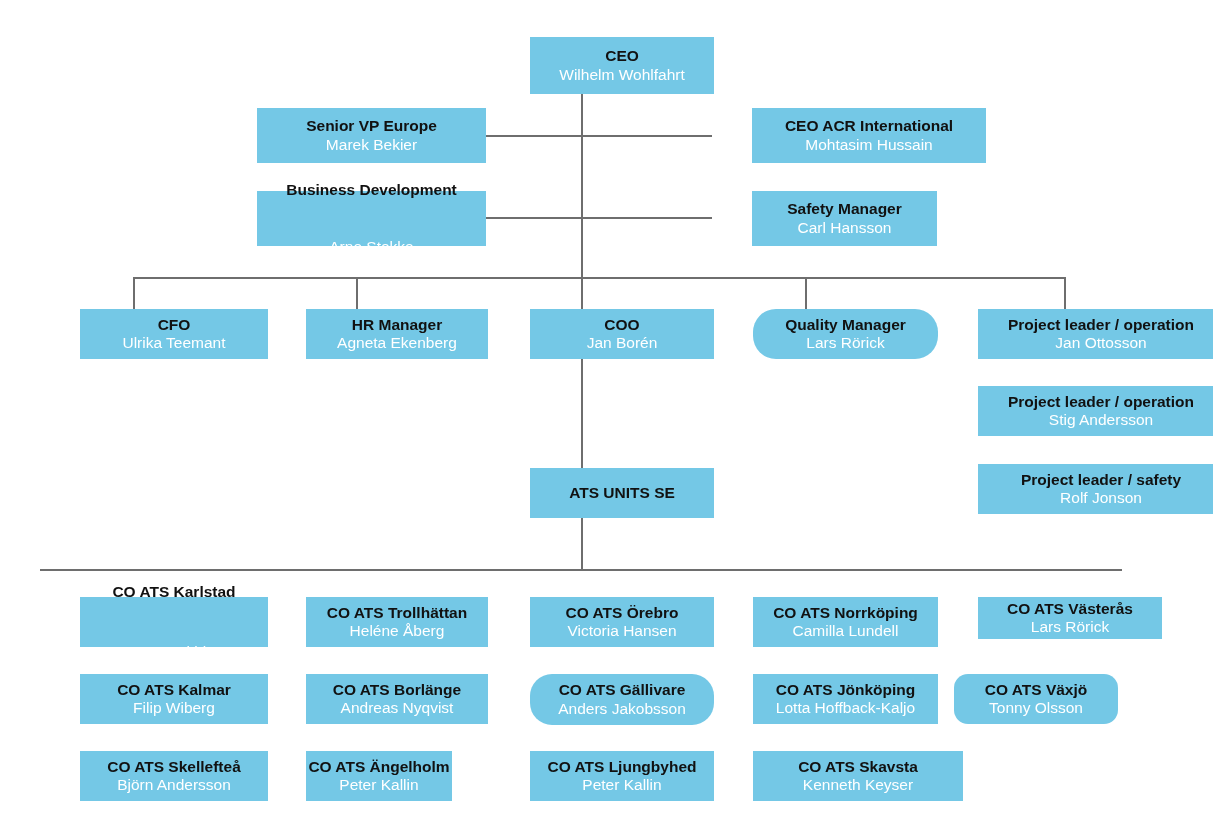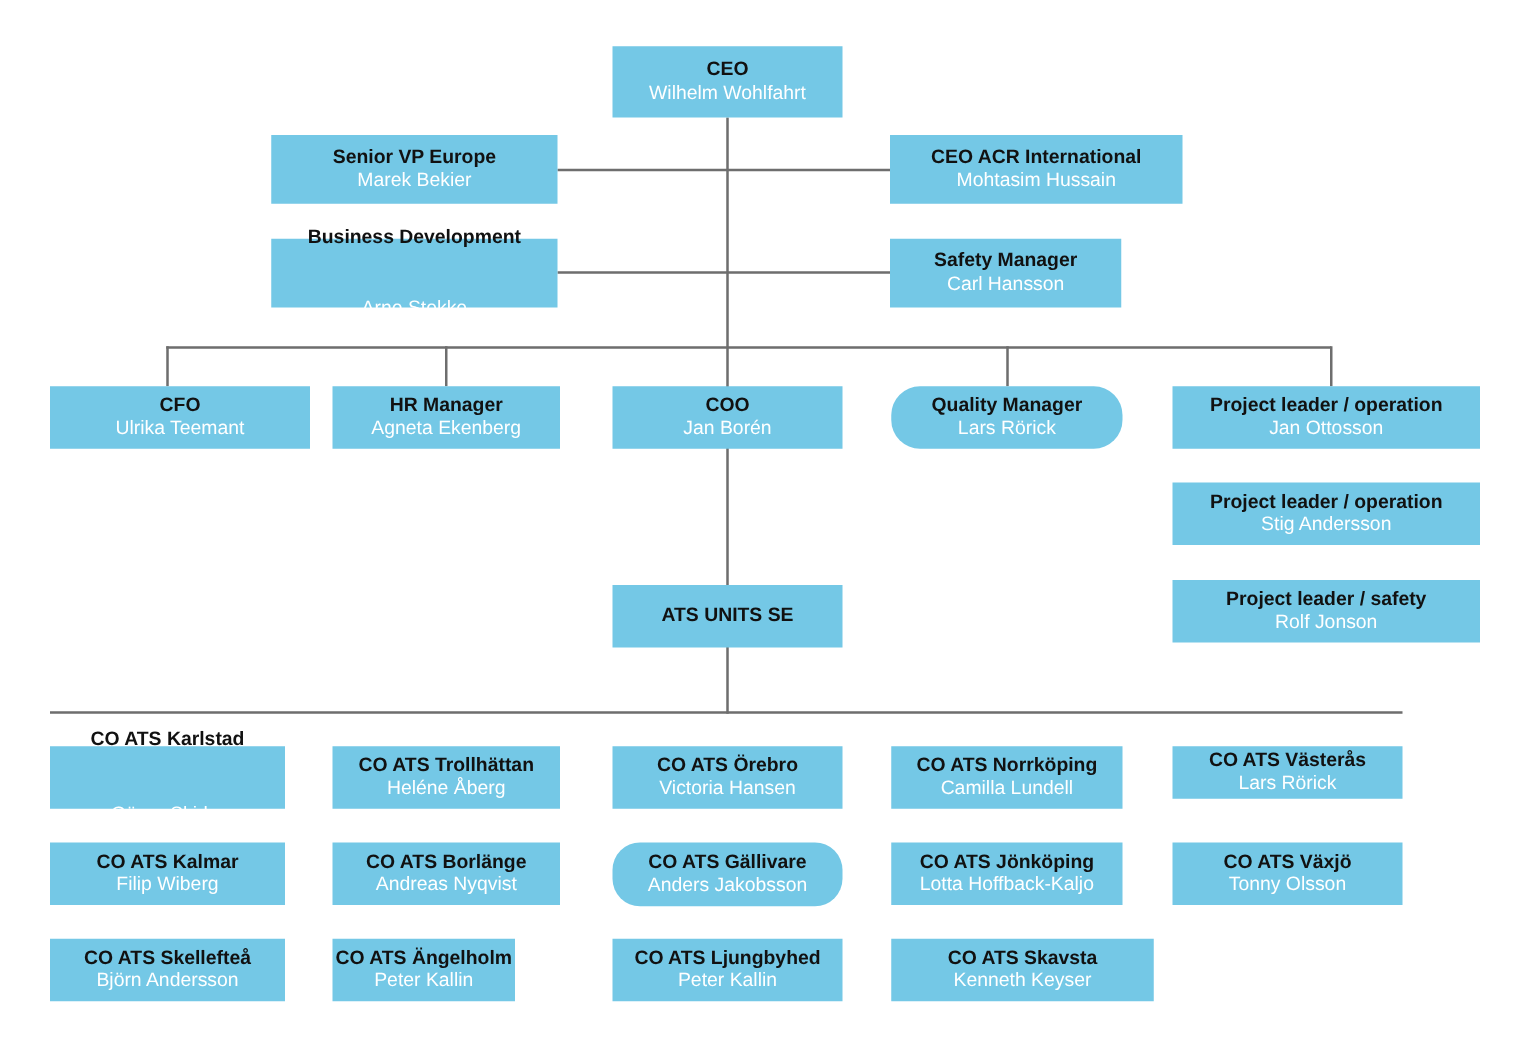--- a/index.html
+++ b/index.html
@@ -31,20 +31,21 @@
     position: absolute;
     background: #74c8e6;
     box-sizing: border-box;
     display: flex;
     flex-direction: column;
     align-items: center;
     justify-content: center;
     text-align: center;
     padding: 1px 6px;
     line-height: 1.18;
+    margin-left: 40px;
   }
   .node .title {
     font-weight: bold;
     font-size: 15.5px;
     color: #111111;
     white-space: nowrap;
   }
   .node .person {
     font-size: 15.5px;
     color: #ffffff;
@@ -92,21 +93,21 @@
   <div class="node" style="left:217px; top:191px; width:229px; height:55px;gap:39px;">
     <span class="title">Business Development</span>
     <span class="person">Arne Stokke</span>
   </div>
 
   <div class="node" style="left:712px; top:191px; width:185px; height:55px;">
     <span class="title">Safety Manager</span>
     <span class="person">Carl Hansson</span>
   </div>
 
-  <div class="node" style="left:40px; top:309px; width:208px; height:50px;">
+  <div class="node" style="left:40px; top:309px; width:188px; height:50px;">
     <span class="title">CFO</span>
     <span class="person">Ulrika Teemant</span>
   </div>
 
   <div class="node" style="left:266px; top:309px; width:182px; height:50px;">
     <span class="title">HR Manager</span>
     <span class="person">Agneta Ekenberg</span>
   </div>
 
   <div class="node" style="left:490px; top:309px; width:184px; height:50px;">
@@ -168,21 +169,21 @@
     <span class="person">Andreas Nyqvist</span>
   </div>
   <div class="node" style="left:490px; top:674px; width:184px; height:51px;border-radius:22px;">
     <span class="title">CO ATS Gällivare</span>
     <span class="person">Anders Jakobsson</span>
   </div>
   <div class="node" style="left:713px; top:674px; width:185px; height:50px;">
     <span class="title">CO ATS Jönköping</span>
     <span class="person">Lotta Hoffback-Kaljo</span>
   </div>
-  <div class="node" style="left:938px; top:674px; width:184px; height:50px;">
+  <div class="node" style="left:914px; top:674px; width:164px; height:50px;border-radius:14px;">
     <span class="title">CO ATS Växjö</span>
     <span class="person">Tonny Olsson</span>
   </div>
 
   <div class="node" style="left:40px; top:751px; width:188px; height:50px;">
     <span class="title">CO ATS Skellefteå</span>
     <span class="person">Björn Andersson</span>
   </div>
   <div class="node" style="left:266px; top:751px; width:146px; height:50px;">
     <span class="title">CO ATS Ängelholm</span>

